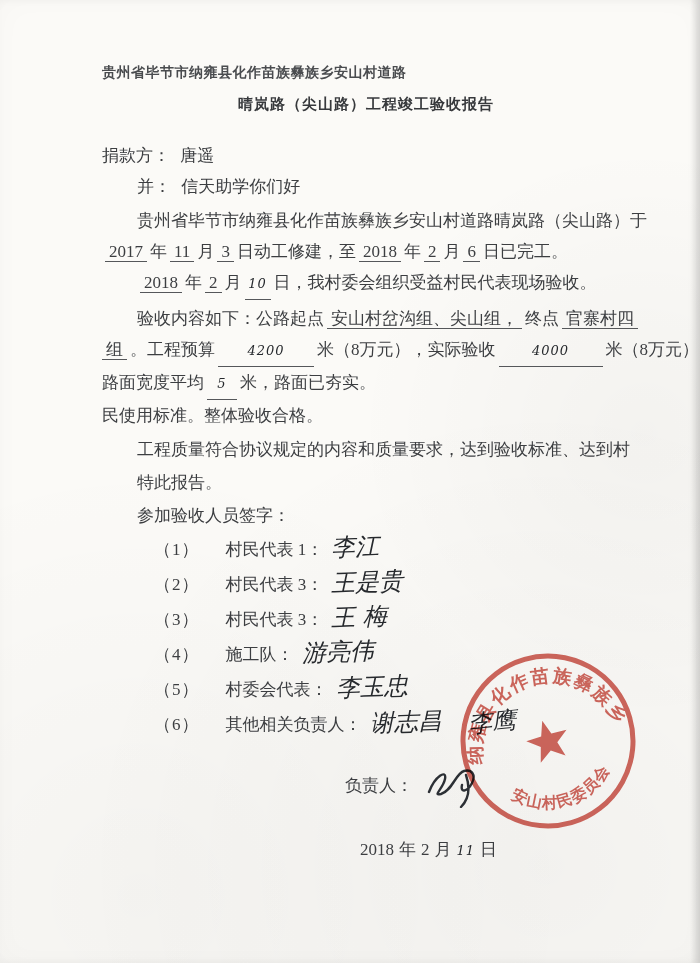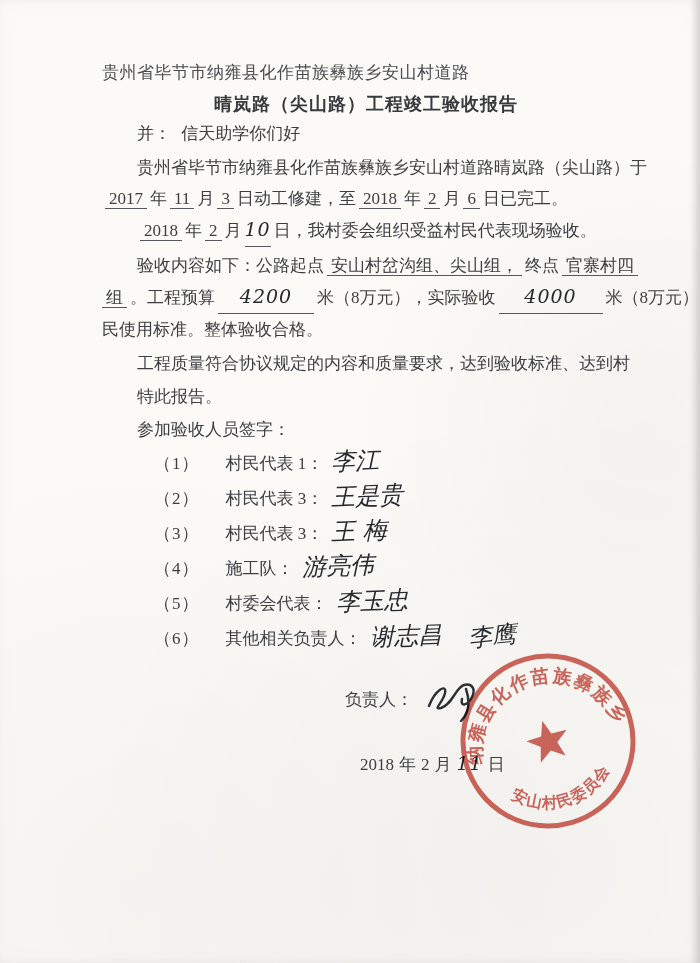--- a/index.html
+++ b/index.html
@@ -9,39 +9,39 @@
     background:
       radial-gradient(circle at 20% 93%, rgba(0,0,0,0.028), transparent 42%),
       radial-gradient(circle at 78% 90%, rgba(0,0,0,0.035), transparent 46%),
       radial-gradient(circle at 92% 45%, rgba(0,0,0,0.03), transparent 35%),
       linear-gradient(to left, rgba(0,0,0,0.10), rgba(0,0,0,0) 10px),
       #fbfaf7;
     box-shadow:inset -4px 0 8px rgba(0,0,0,0.05), inset 0 0 30px rgba(0,0,0,0.02);
     color:#3c3e41;
   }
   .content{padding:64px 70px 0 102px;}
-  .doc-header{font-size:17px;font-weight:400;line-height:18px;letter-spacing:0.5px;color:#4a4c4f;}
+  .doc-header{font-size:14px;font-weight:700;line-height:18px;letter-spacing:0.5px;color:#4a4c4f;}
   .doc-title{
     margin-top:8px;font-family:"Liberation Sans","DejaVu Sans",sans-serif;
-    font-weight:700;font-size:18px;line-height:28px;text-align:center;
+    font-weight:700;font-size:15px;line-height:28px;text-align:center;
     letter-spacing:1px;color:#37393c;
   }
   .line{line-height:31px;font-size:17px;white-space:nowrap;}
   .first{margin-top:22px;}
   .ind{padding-left:35px;}
   .ind2{padding-left:52px;}
   .para{margin-top:3px;}
   .sp2{margin-top:2px;}
   .u{border-bottom:1px solid #55575a;padding:0 4px;margin:0 3px;text-align:center;}
   .fill{display:inline-block;border-bottom:1px solid #55575a;text-align:center;margin:0 3px;}
   .w-budget{min-width:96px}
   .w-actual{min-width:104px}
   .w-width{min-width:30px}
   .w-day{min-width:26px}
-  .hand{font-family:"DejaVu Serif",serif;font-style:italic;font-size:19px;letter-spacing:1px;color:#26292d;}
+  .hand{font-family:"DejaVu Serif",serif;font-style:italic;font-size:13px;letter-spacing:1px;color:#26292d;}
   .sig{font-family:"DejaVu Serif",serif;font-style:italic;font-size:24px;color:#26292d;
        display:inline-block;transform:rotate(-2deg);margin-left:8px;}
   .sig2{margin-left:26px;transform:rotate(-6deg);}
   .list .line{line-height:32px;}
   .list-no{display:inline-block;min-width:44px;margin-right:26px;letter-spacing:1px;}
   .closing-committee{margin-top:24px;padding-left:220px;}
   .closing-resp{margin-top:21px;padding-left:243px;}
   .closing-date{margin-top:22px;padding-left:258px;}
   .dsep{margin:0 5px;}
   .resp-sig-svg{vertical-align:middle;margin-left:10px;margin-bottom:4px;}
@@ -53,40 +53,47 @@
 </style>
 </head>
 <body>
 
 <div class="page">
   <div class="content">
 
     <div class="doc-header">贵州省毕节市纳雍县化作苗族彝族乡安山村道路</div>
     <div class="doc-title">晴岚路（尖山路）工程竣工验收报告</div>
 
+    <div class="line first">
+      <span>捐款方：</span>
+      <span style="margin-left:6px;">唐遥</span>
+    </div>
     <div class="line ind">
       <span>并：</span>
       <span style="margin-left:6px;">信天助学你们好</span>
     </div>
 
     <div class="line ind para">贵州省毕节市纳雍县化作苗族彝族乡安山村道路晴岚路（尖山路）于</div>
 
     <div class="line">
       <span class="u">2017</span><span>年</span><span class="u">11</span><span>月</span><span class="u">3</span><span>日动工修建，至</span><span class="u">2018</span><span>年</span><span class="u">2</span><span>月</span><span class="u">6</span><span>日已完工。</span>
     </div>
 
     <div class="line ind">
       <span class="u">2018</span><span>年</span><span class="u">2</span><span>月</span><span class="fill w-day"><span class="hand">10</span></span><span>日，我村委会组织受益村民代表现场验收。</span>
     </div>
 
     <div class="line ind para">
       <span>验收内容如下：公路起点</span><span class="u">安山村岔沟组、尖山组，</span><span>终点</span><span class="u">官寨村四</span>
     </div>
     <div class="line">
       <span class="u" style="margin-left:0;">组</span><span>。工程预算</span><span class="fill w-budget"><span class="hand">4200</span></span><span>米（8万元），实际验收</span><span class="fill w-actual"><span class="hand">4000</span></span><span>米（8万元），</span>
+    </div>
+    <div class="line">
+      <span>路面宽度平均</span><span class="fill w-width"><span class="hand">5</span></span><span>米，路面已夯实。</span>
     </div>
 
     <div class="line">民使用标准。整体验收合格。</div>
     <div class="line ind para">工程质量符合协议规定的内容和质量要求，达到验收标准、达到村</div>
 
     <div class="line ind sp2">特此报告。</div>
     <div class="line ind sp2">参加验收人员签字：</div>
 
     <div class="list">
       <div class="line ind2">

